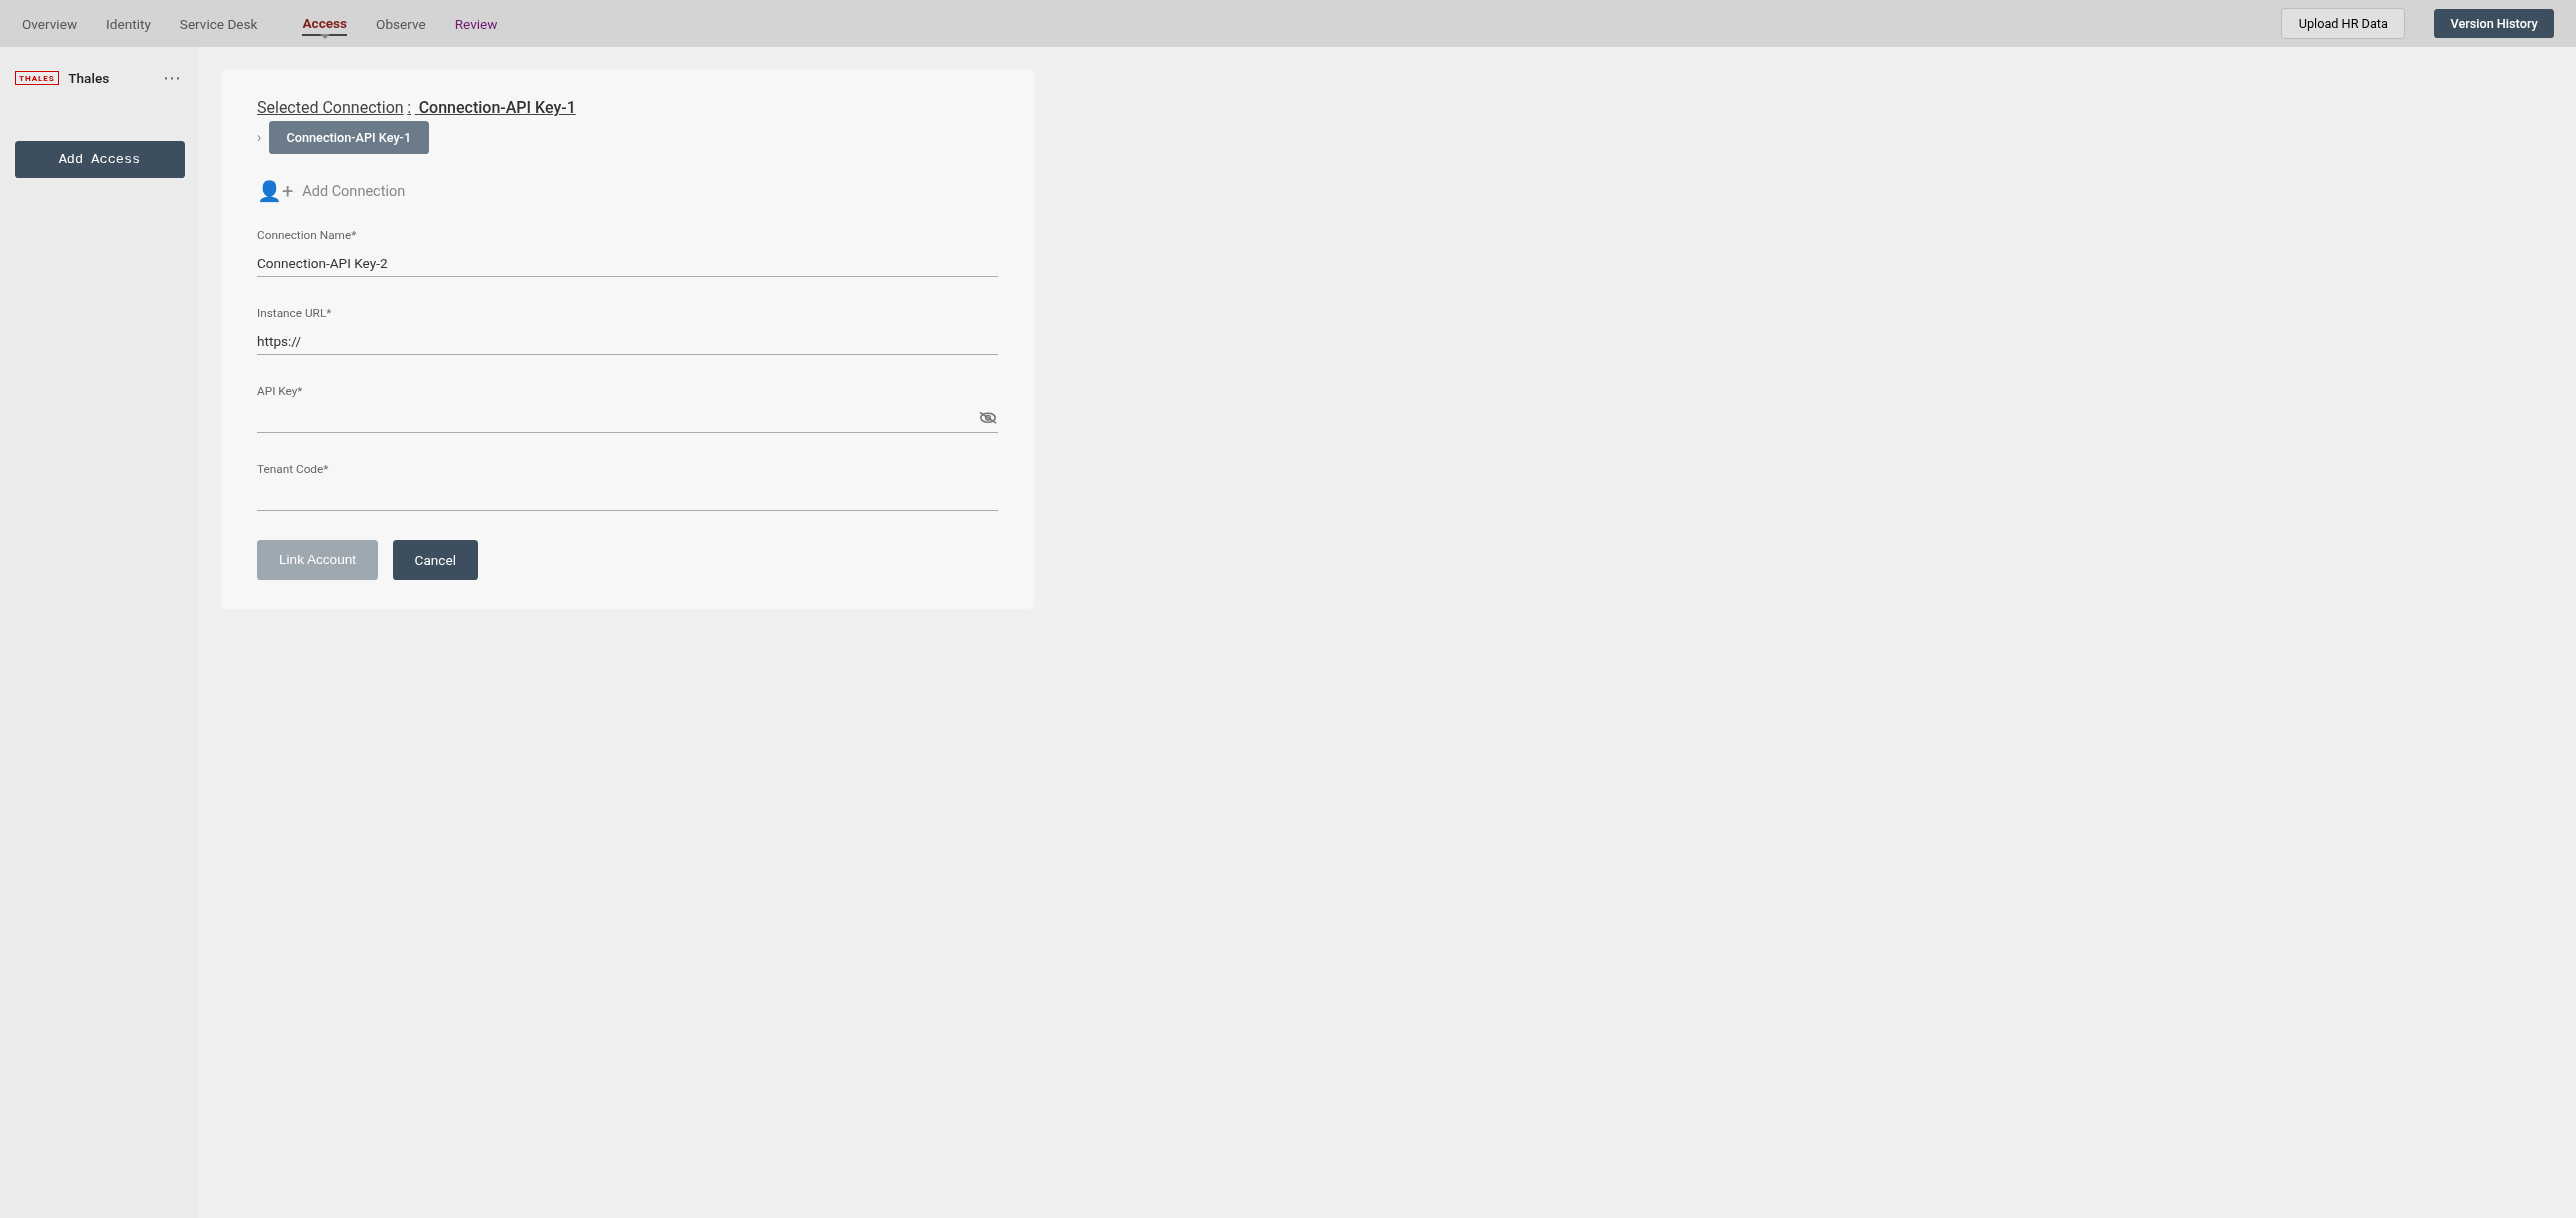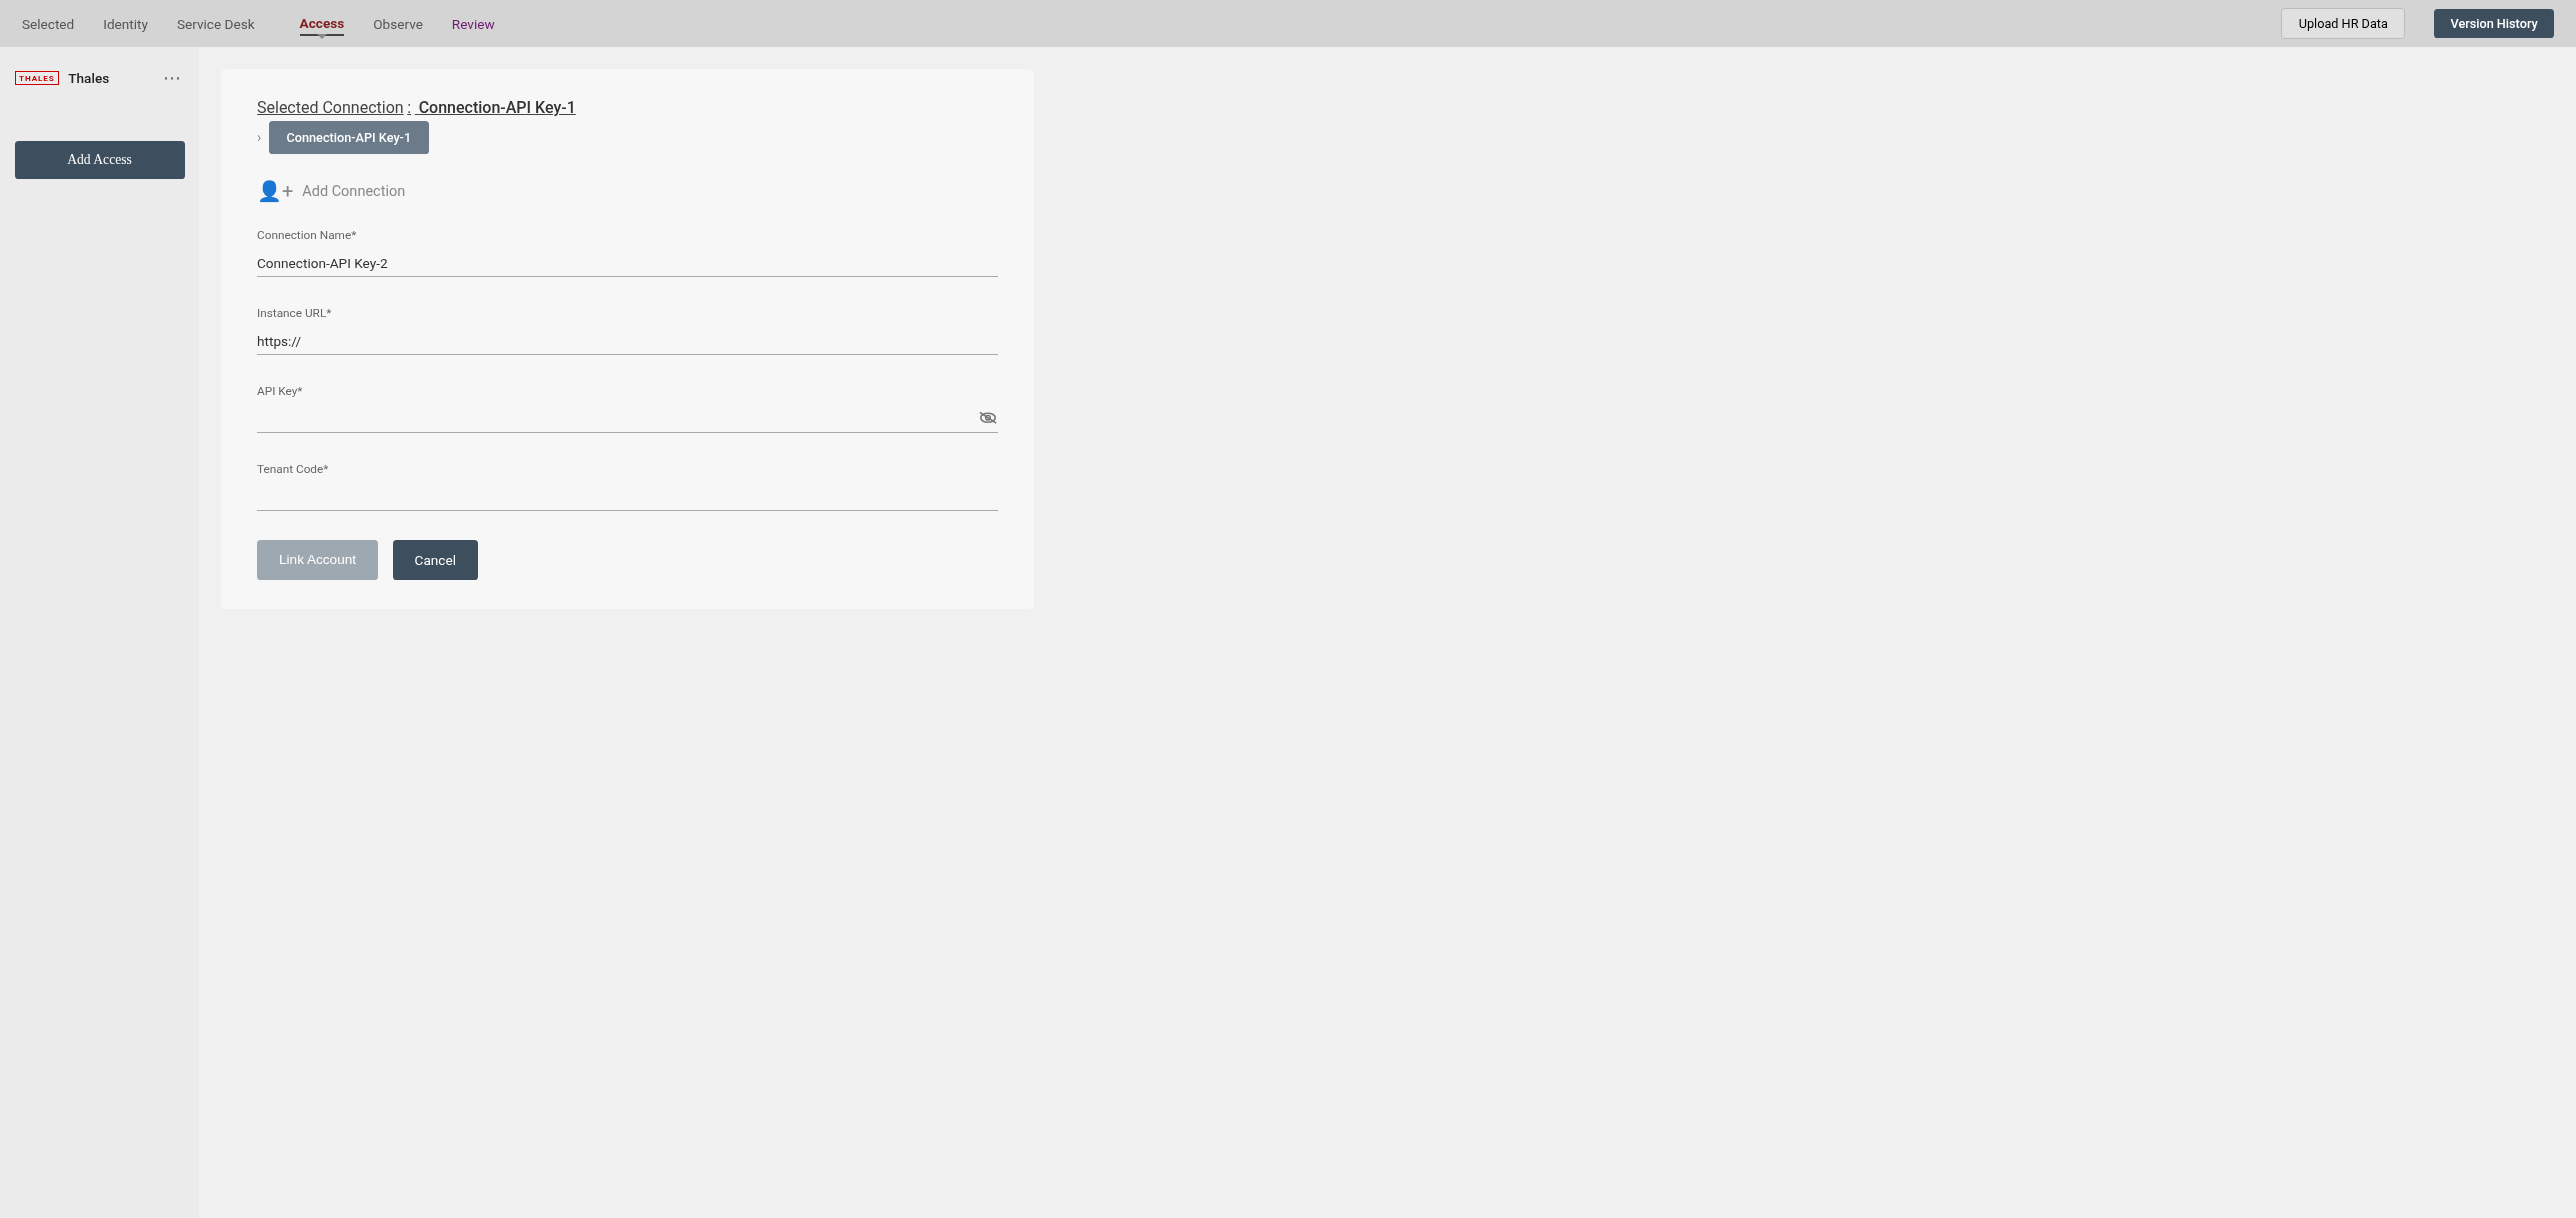--- a/index.html
+++ b/index.html
@@ -49,21 +49,21 @@
       border: 0.9px solid #c00; padding: 1.8px 3.6px; line-height: 1;
     }
     .brand-name { font-size: 13.6px; font-weight: 500; color: #222; }
     .more-btn {
       background: none; border: none; cursor: pointer; color: #666;
       font-size: 18px; padding: 0 3.6px; line-height: 1;
     }
     .btn-add-access {
       margin: 3.6px 14.5px 7.2px; background: #3d4f5e; color: #fff;
       border: none; padding: 11px 14.5px; font-size: 13.6px; font-weight: 500;
-      cursor: pointer; border-radius: 3.6px; font-family: Liberation Serif, serif;
+      cursor: pointer; border-radius: 3.6px; font-family: Liberation Mono, monospace;
       text-align: center;
     }
 
     
     .main-content {
       flex: 1; background: #f0f0f0; padding: 22px; overflow-y: auto;
     }
     .content-panel {
       background: #f7f7f7; border-radius: 5.4px; padding: 29px 36px;
       max-width: 813px;
@@ -133,21 +133,21 @@
       border-left: 5.4px solid transparent; border-right: 5.4px solid transparent;
       border-top: 5.4px solid #888; position: absolute; bottom: -5.4px;
       left: 50%; transform: translateX(-50%);
     }
     .nav-item { position: relative; }
   </style>
 </head>
 <body>
 
 <nav class="top-nav">
-  <button class="nav-item">Selected</button>
+  <button class="nav-item">Overview</button>
   <button class="nav-item">Identity</button>
   <button class="nav-item">Service Desk</button>
   <button class="nav-item active">Access</button>
   <button class="nav-item">Observe</button>
   <button class="nav-item muted">Review</button>
   <div class="nav-spacer"></div>
   <button class="btn-upload">Upload HR Data</button>
   <button class="btn-version-history">Version History</button>
 </nav>
 

